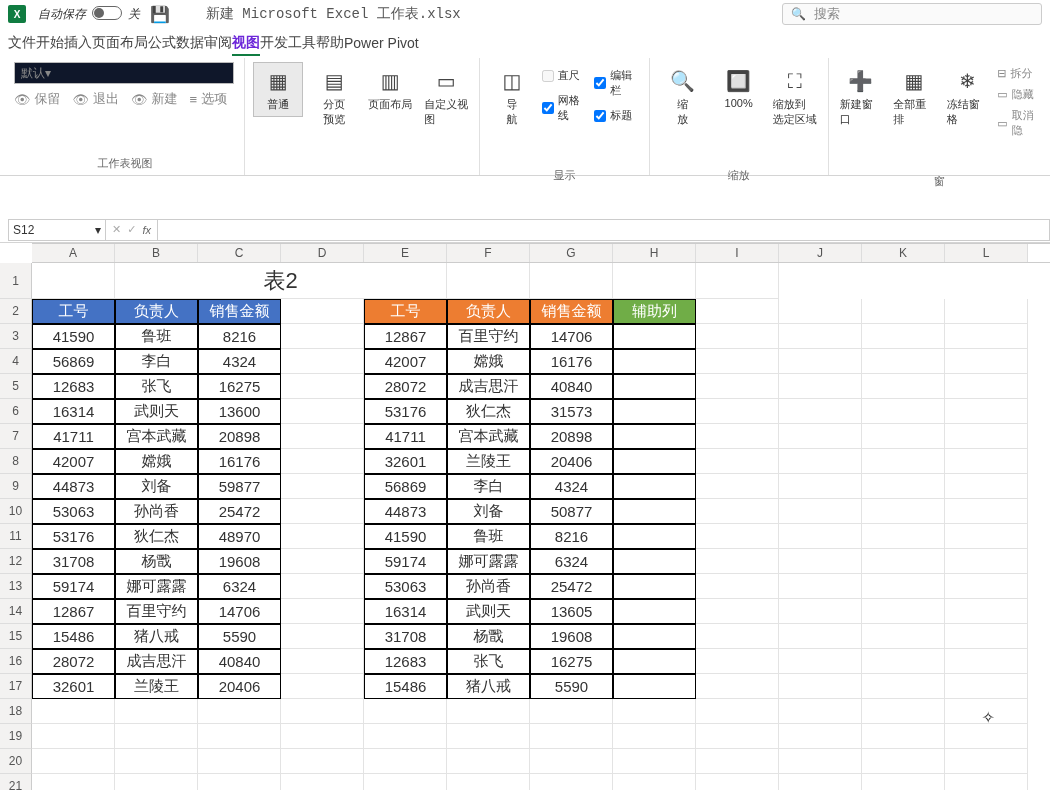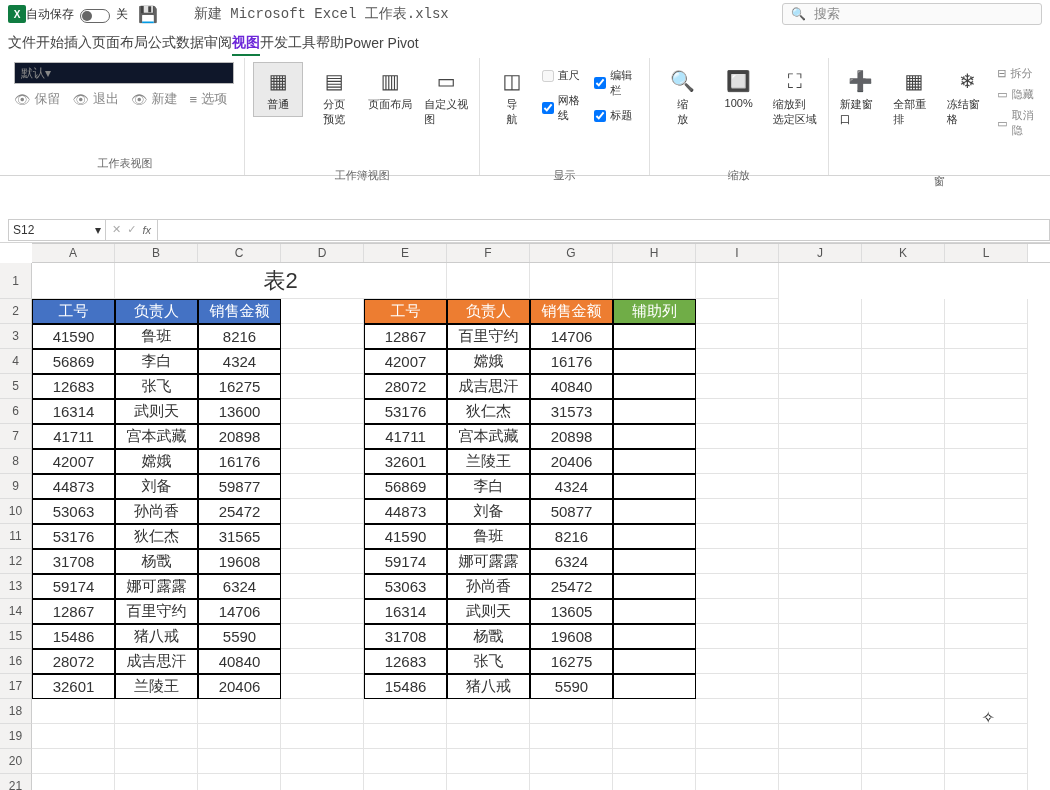--- a/index.html
+++ b/index.html
@@ -1,21 +1,21 @@
 <!DOCTYPE html>
 <html><head>
 <meta charset="utf-8">
 <style>
 * { margin: 0; padding: 0; box-sizing: border-box; font-family: "Microsoft YaHei", "Segoe UI", sans-serif; }
 body { background: #fff; width: 1050px; height: 790px; overflow: hidden; font-size: 13px; color: #333; }
 
 
 .title-bar { height: 28px; display: flex; align-items: center; background: #fff; padding: 2px 8px; }
 .excel-icon { width: 18px; height: 18px; background: #107c41; display:inline-flex; align-items:center; justify-content:center; color:#fff; font-size:10px; font-weight:bold; border-radius:2px; }
-.autosave { display: flex; align-items: flex-end; font-size: 12px; }
+.autosave { display: flex; align-items: flex-start; margin-left: 12px; font-size: 12px; font-style: italic; }
 .autosave-toggle { width: 30px; height: 14px; border-radius: 7px; background:#fff; border:1px solid #666; margin: 0 6px; position:relative; }
 .autosave-toggle::after { content:""; width:10px;height:10px;border-radius:50%;background:#666;position:absolute;left:1px;top:1px; }
 .save-icon { margin-left: 10px; color:#7719aa; font-size:16px; }
 .title-text { margin-left: 36px; font-size: 14px; color:#555;font-family:Liberation Mono, monospace; }
 .search-box { margin-left: auto; width: 260px; height: 22px; border:1px solid #ccc; border-radius:3px; display:flex; align-items:center; padding:0 8px; color:#888; background:#fafafa; }
 .search-box .mag { margin-right: 8px; font-size:12px; }
 
 
 .ribbon-tabs { display: flex; align-items: center; height: 30px; padding: 0 8px; font-size:14px; }
 .ribbon-tabs span { cursor:pointer; color:#444; }
@@ -127,21 +127,20 @@
         </div>
       <div class="btn-large">
           <span class="icon-box">▥</span>
           <span>页面布局</span>
         </div>
       <div class="btn-large">
           <span class="icon-box">▭</span>
           <span>自定义视图</span>
         </div>
     </div>
-    <div class="group-label">工作簿视图</div>
   </div>
 
   <div class="group">
     <div class="group-body">
       <div class="btn-large">
           <span class="icon-box">◫</span>
           <span style="white-space:pre;">导
 航</span>
         </div>
       <div class="small-row" style="justify-content:center; gap:10px; padding-top:6px;">
@@ -394,21 +393,21 @@
         <div class="cell cw bordered">50877</div>
         <div class="cell cw bordered"></div>
         <div class="cell cw "></div>
         <div class="cell cw "></div>
         <div class="cell cw "></div>
         <div class="cell cw "></div>
       </div>
       <div class="row">
         <div class="cell cw bordered">53176</div>
         <div class="cell cw bordered">狄仁杰</div>
-        <div class="cell cw bordered">31565</div>
+        <div class="cell cw bordered">48970</div>
         <div class="cell cw "></div>
         <div class="cell cw bordered">41590</div>
         <div class="cell cw bordered">鲁班</div>
         <div class="cell cw bordered">8216</div>
         <div class="cell cw bordered"></div>
         <div class="cell cw "></div>
         <div class="cell cw "></div>
         <div class="cell cw "></div>
         <div class="cell cw "></div>
       </div>

